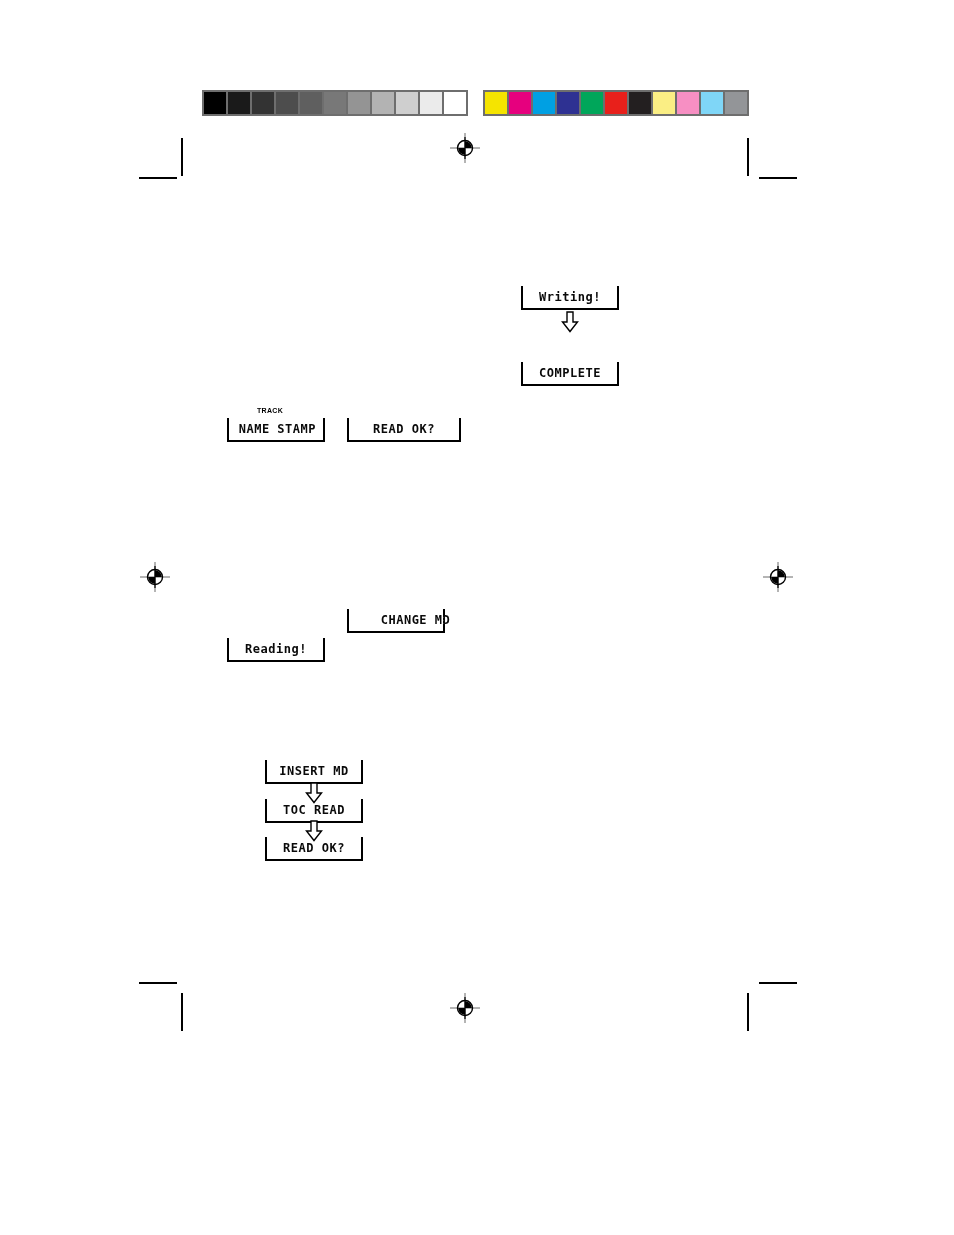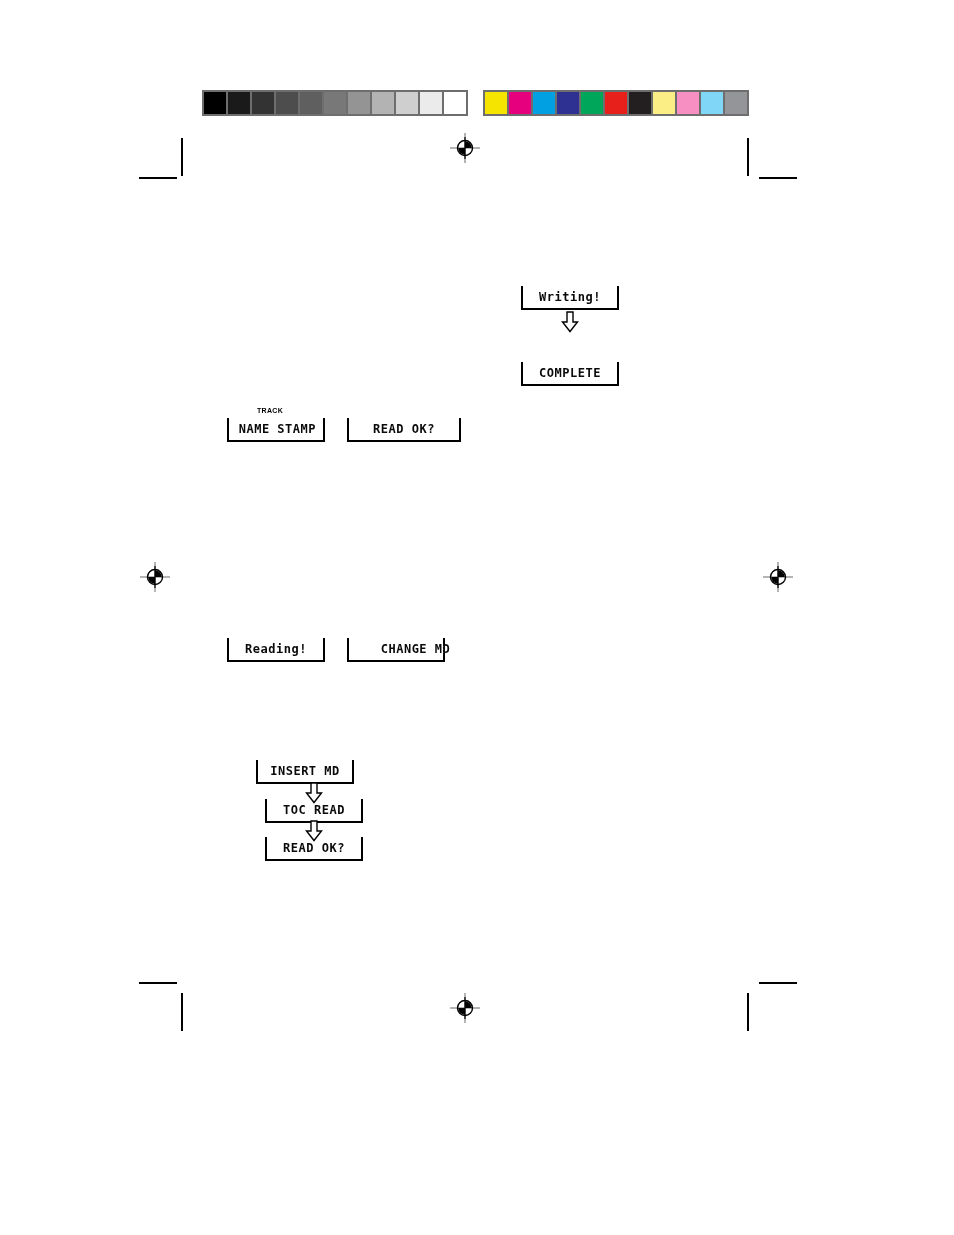--- a/index.html
+++ b/index.html
@@ -189,24 +189,24 @@
     <div class="lcd" style="left: 227px; top: 418px; width: 98px; position: absolute; justify-content: flex-end;">
       <span class="lcd-track-label">TRACK</span>
       <span class="lcd-text">NAME STAMP</span>
     </div>
     <div class="lcd" style="left: 347px; top: 418px; width: 114px; position: absolute;">
       <span class="lcd-text">READ OK?</span>
     </div>
     <div class="lcd" style="left: 227px; top: 638px; width: 98px; position: absolute;">
       <span class="lcd-text">Reading!</span>
     </div>
-    <div class="lcd" style="left: 347px; top: 638px; width: 98px; position: absolute; padding-left: 46px;">
+    <div class="lcd" style="left: 347px; top: 609px; width: 98px; position: absolute; padding-left: 46px;">
       <span class="lcd-text">CHANGE MD</span>
     </div>
-    <div class="lcd" style="left: 256px; top: 760px; width: 98px; position: absolute;">
+    <div class="lcd" style="left: 265px; top: 760px; width: 98px; position: absolute;">
       <span class="lcd-text">INSERT MD</span>
     </div>
     <div class="lcd" style="left: 265px; top: 799px; width: 98px; position: absolute; text-align: right;">
       <span class="lcd-text">TOC READ</span>
     </div>
     <div class="lcd" style="left: 265px; top: 837px; width: 98px; position: absolute;">
       <span class="lcd-text">READ OK?</span>
     </div>
     <div class="flow-arrow" style="left: 305px; top: 782px;"><svg width="18" height="22" viewBox="0 0 18 22">
         <path d="M6 1 L12 1 L12 11 L16.5 11 L9 20.5 L1.5 11 L6 11 Z" fill="#ffffff" stroke="#000000" stroke-width="1.4" stroke-linejoin="miter"></path>

